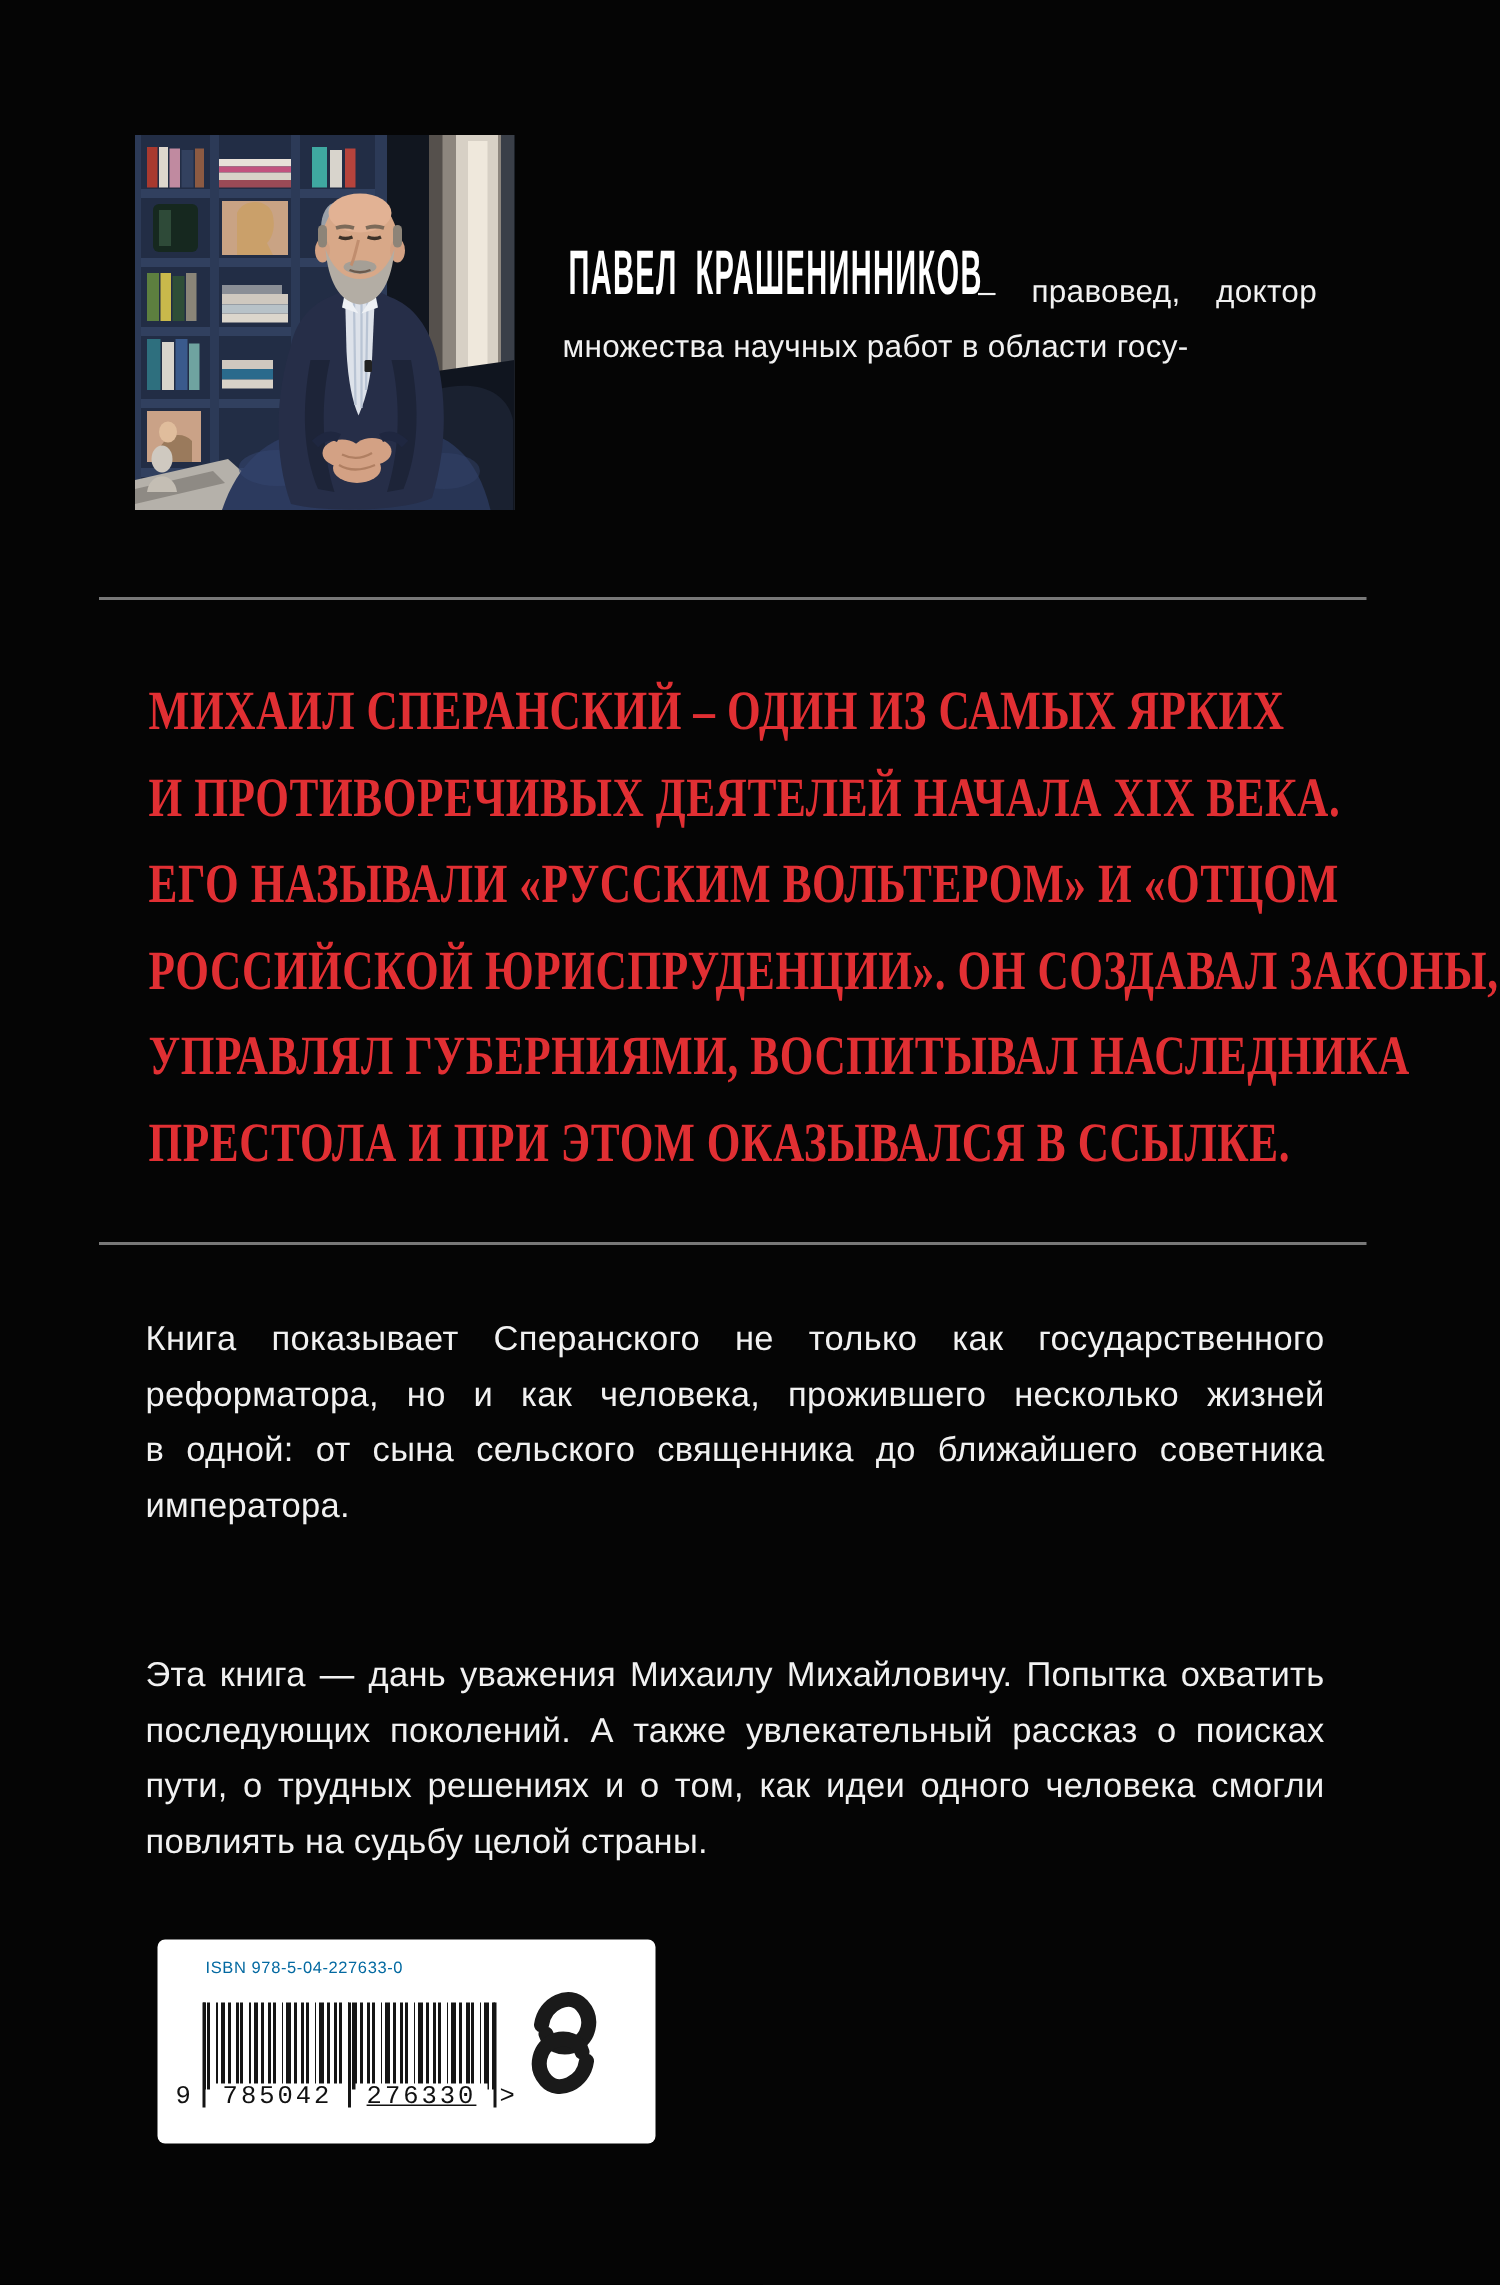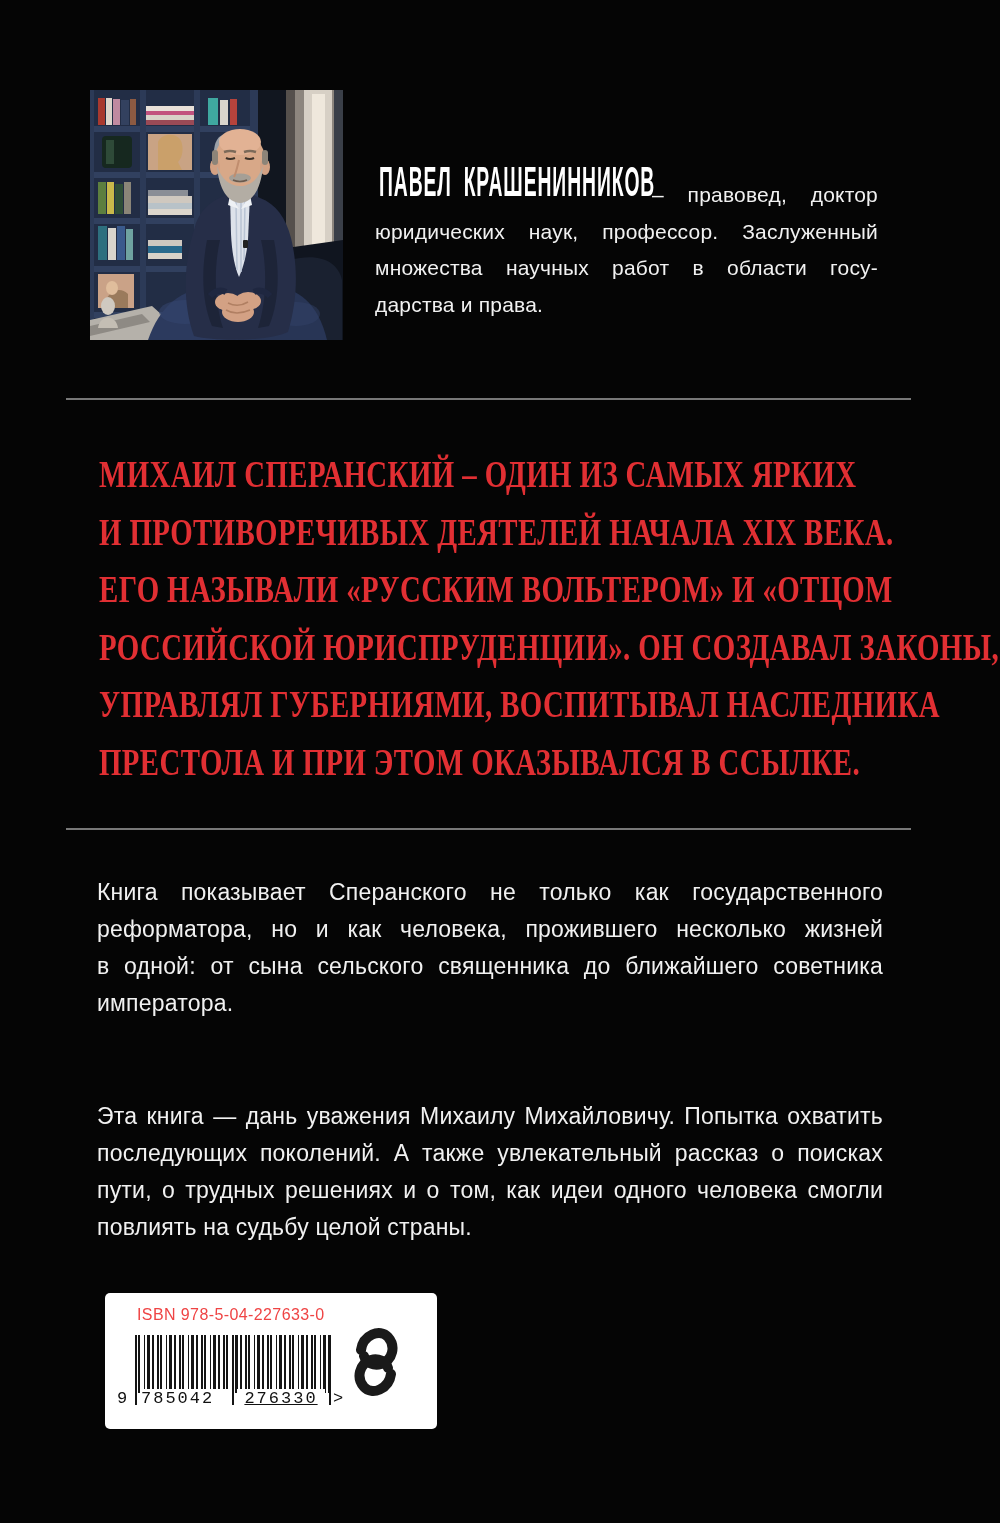--- a/index.html
+++ b/index.html
@@ -44,38 +44,38 @@
     font-size:23px;line-height:37px;color:#f1f1f1;letter-spacing:.2px;
   }
   #para-1{top:874px;}
   #para-2{top:1051px;margin-top:47px;}
   
   .barcode-box{
     position:absolute;left:105px;top:1293px;width:332px;height:136px;
     background:#ffffff;border-radius:5px;color:#151515;
   }
   .isbn-label{
-    position:absolute;left:32px;top:13px;font-size:16px;letter-spacing:.4px;
-    color:#ef4444;white-space:nowrap;
+    position:absolute;left:32px;top:13px;font-size:11px;letter-spacing:.4px;
+    color:#0369a1;white-space:nowrap;
   }
   .bars{
     position:absolute;left:30px;top:42px;width:196px;height:58px;
     background:repeating-linear-gradient(90deg,
       #151515 0 2px,#fff 2px 3px,#151515 3px 5px,#fff 5px 9px,
       #151515 9px 10px,#fff 10px 12px,#151515 12px 15px,#fff 15px 17px,
       #151515 17px 19px,#fff 19px 22px);
   }
   .guard{position:absolute;top:42px;width:2px;height:70px;background:#151515;}
   #guard-l{left:30px;} #guard-m{left:127px;} #guard-r{left:224px;}
   .bc-digit{
     position:absolute;top:96px;height:20px;font-family:"Liberation Mono",monospace;
     font-size:17px;line-height:20px;color:#111;background:#fff;
   }
   #bc-d0{left:12px;} 
-  #bc-d1{left:36px;width:88px;text-align:left;letter-spacing:2px;font-family:Liberation Mono, monospace;}
+  #bc-d1{left:36px;width:88px;text-align:center;letter-spacing:2px;font-family:Liberation Mono, monospace;}
   #bc-d2{left:132px;width:88px;text-align:center;letter-spacing:2px;text-decoration:underline;}
   #bc-d3{left:228px;background:transparent;}
   .eksmo{position:absolute;left:248px;top:30px;}
 </style>
 </head>
 <body>
 
 <div id="stage">
 
   <div class="photo">
@@ -190,23 +190,21 @@
       <ellipse cx="148" cy="222" rx="16" ry="10" fill="#d3a184"></ellipse>
       <path d="M136 220 Q146 226 160 220 M138 213 Q148 218 158 212" stroke="#b07f62" stroke-width="1.5" fill="none"></path>
       <path d="M120 206 Q128 198 136 202" stroke="#1f2740" stroke-width="6" fill="none"></path>
       <path d="M180 206 Q172 198 164 202" stroke="#1f2740" stroke-width="6" fill="none"></path>
     </svg>
   </div>
 
   <div class="author-name">ПАВЕЛ КРАШЕНИННИКОВ</div>
   <div class="author-bio">
       <div class="jline">– правовед, доктор</div>
-      <div class="jline">юридических наук, профессор. Заслуженный</div>
       <div class="jline">множества научных работ в области госу-</div>
-      <div class="jline">дарства и права.</div>
     </div>
 
   <div class="divider" id="divider-1"></div>
 
   <div class="red-block">
       <div class="red-line">МИХАИЛ СПЕРАНСКИЙ – ОДИН ИЗ САМЫХ ЯРКИХ</div>
       <div class="red-line">И ПРОТИВОРЕЧИВЫХ ДЕЯТЕЛЕЙ НАЧАЛА XIX ВЕКА.</div>
       <div class="red-line">ЕГО НАЗЫВАЛИ «РУССКИМ ВОЛЬТЕРОМ» И «ОТЦОМ</div>
       <div class="red-line">РОССИЙСКОЙ ЮРИСПРУДЕНЦИИ». ОН СОЗДАВАЛ ЗАКОНЫ,</div>
       <div class="red-line">УПРАВЛЯЛ ГУБЕРНИЯМИ, ВОСПИТЫВАЛ НАСЛЕДНИКА</div>

